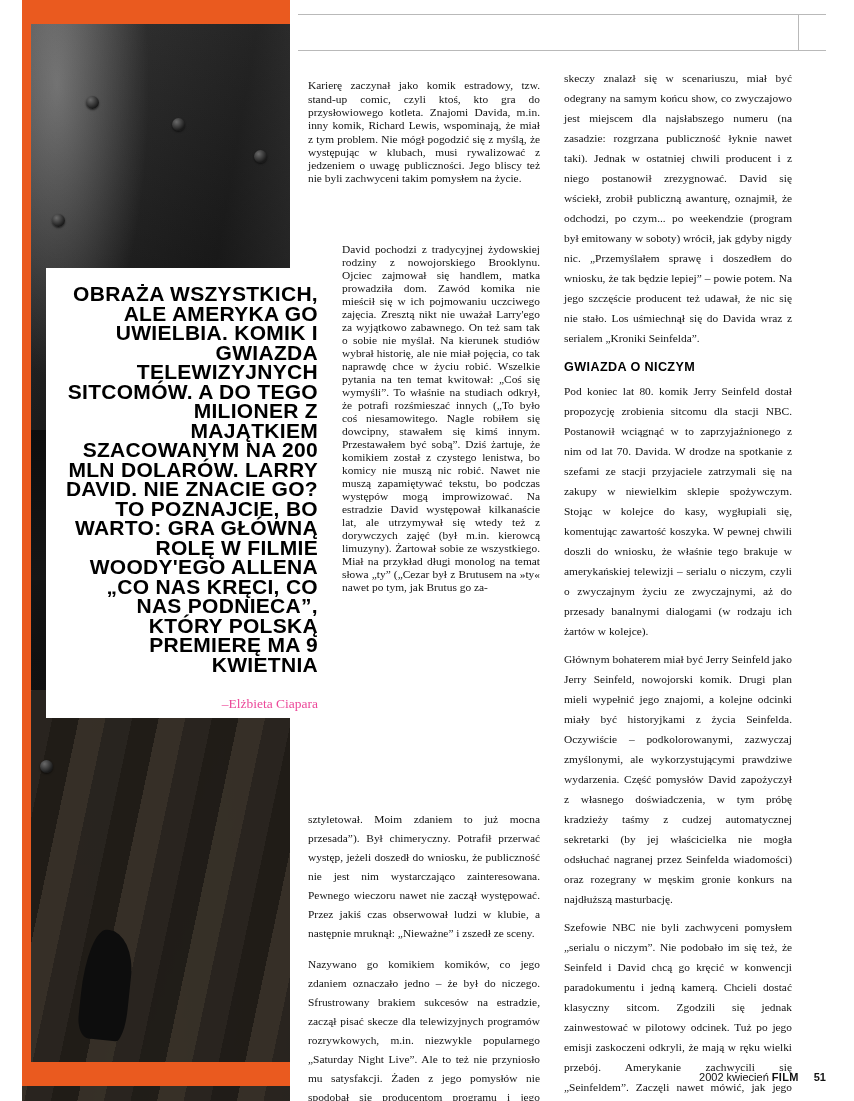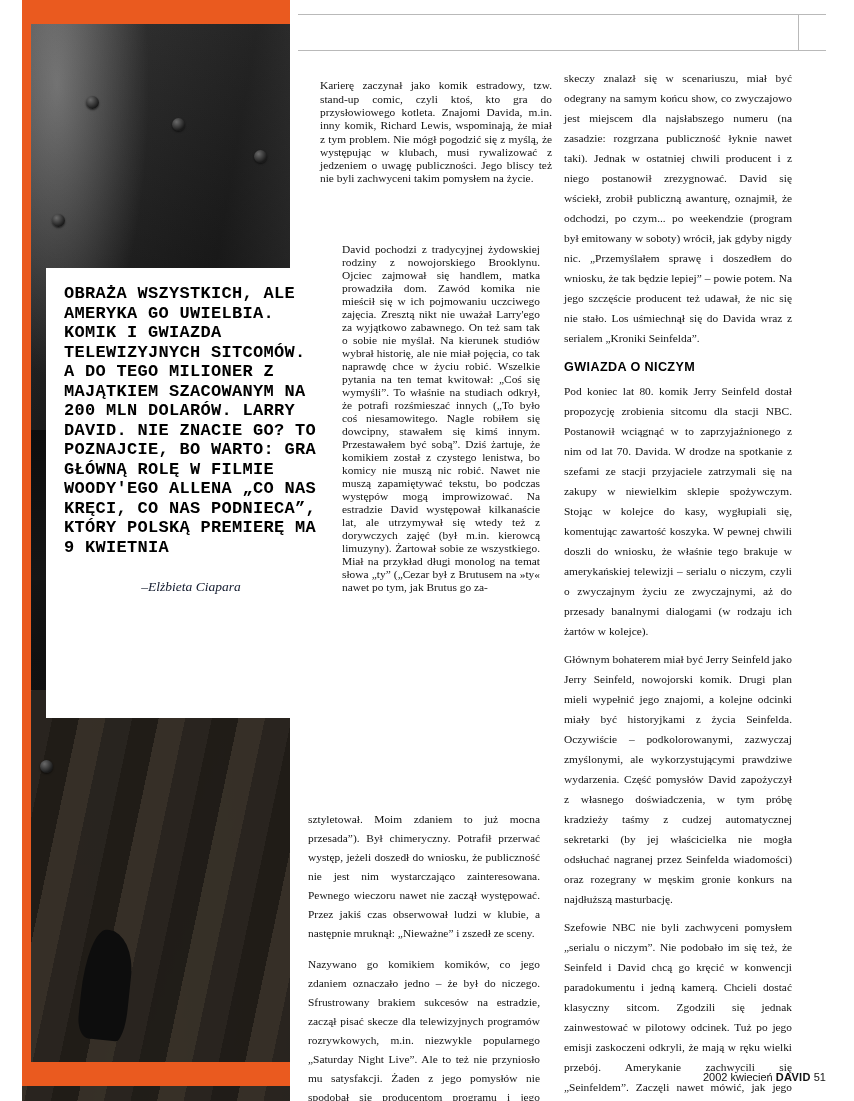--- a/index.html
+++ b/index.html
@@ -27,49 +27,49 @@
   .dark-band{position:absolute;left:0;top:430px;width:268px;height:150px;background:linear-gradient(180deg,#0d0d0d,#161616);}
   .shape-dark{position:absolute;left:60px;top:930px;width:48px;height:110px;background:#0d0d0d;
     border-radius:40% 55% 18% 25%/60% 40% 30% 20%;transform:rotate(6deg);}
   .orange-bar-top{position:absolute;left:22px;top:0;width:268px;height:24px;background:#ea5a1f;}
   .orange-bar-bottom{position:absolute;left:22px;top:1062px;width:268px;height:24px;background:#ea5a1f;}
   .orange-side{position:absolute;left:22px;top:24px;width:9px;height:1038px;background:#ea5a1f;}
 
   
   .pullbox{position:absolute;left:46px;top:268px;width:290px;height:450px;background:#ffffff;
     padding:16px 18px 14px 18px;box-sizing:border-box;}
-  .pullquote{font-family:Liberation Mono, monospace;font-weight:bold;font-style:normal;
-    font-size:17px;line-height:19.5px;text-align:left;letter-spacing:.3px;color:#000;}
-  .byline{margin-top:22px;text-align:center;font-family:"Liberation Serif",serif;font-style:italic;
-    font-size:13.5px;color:#0f172a;}
+  .pullquote{font-family:Liberation Sans, sans-serif;font-weight:bold;font-style:normal;
+    font-size:21px;line-height:19.5px;text-align:right;letter-spacing:.3px;color:#000;}
+  .byline{margin-top:22px;text-align:right;font-family:"Liberation Serif",serif;
+    font-size:13.5px;color:#ec4899;}
 
   
   .rule-top{position:absolute;left:298px;top:14px;width:528px;height:0;border-top:1px solid #b9b9b9;}
   .rule-v{position:absolute;left:798px;top:14px;width:0;height:36px;border-left:1px solid #b9b9b9;}
   .rule-top2{position:absolute;left:298px;top:50px;width:528px;height:0;border-top:1px solid #b9b9b9;}
 
   
   .col{position:absolute;top:68px;width:228px;font-size:11.4px;line-height:20px;
        text-align:justify;text-justify:inter-word;hyphens:auto;color:#111;}
   .col p{margin:0 0 0 0;text-indent:0;}
   .col p + p{margin-top:8px;}
   #col2{left:564px;width:228px;}
 
   
-  .c1-top{position:absolute;left:320px;top:68px;width:232px;font-size:11.4px;line-height:13.3px;text-align:justify;hyphens:auto;}
+  .c1-top{position:absolute;left:308px;top:68px;width:232px;font-size:11.4px;line-height:13.3px;text-align:justify;hyphens:auto;}
   .c1-narrow{position:absolute;left:342px;top:232px;width:198px;font-size:11.4px;line-height:13px;text-align:justify;hyphens:auto;}
   .c1-bottom{position:absolute;left:308px;top:799px;width:232px;font-size:11.4px;line-height:19px;text-align:justify;hyphens:auto;}
 
   .section-head{font-family:"Liberation Sans",sans-serif;font-weight:bold;font-size:12.6px;
     letter-spacing:.4px;margin:9px 0 4px 0;color:#000;}
 
   
   .footer{position:absolute;right:28px;bottom:18px;font-family:"Liberation Sans",sans-serif;font-size:11px;color:#111;}
   .footer .brand{font-weight:bold;letter-spacing:.3px;}
-  .footer .pageno{font-weight:normal;margin-left:0;text-align:right;}
+  .footer .pageno{font-weight:bold;margin-left:12px;text-align:right;}
 
   .edge-left{position:absolute;left:0;top:0;width:22px;height:1101px;background:#fff;}
 </style>
 </head>
 <body>
 
 <div class="page">
 
   <div class="edge-left"></div>
 
@@ -116,17 +116,17 @@
   <div class="col" id="col2">
     <p>skeczy znalazł się w scenariuszu, miał być odegrany na samym końcu show, co zwyczajowo jest miejscem dla najsłabszego numeru (na zasadzie: rozgrzana publiczność łyknie nawet taki). Jednak w ostatniej chwili producent i z niego postanowił zrezygnować. David się wściekł, zrobił publiczną awanturę, oznajmił, że odchodzi, po czym... po weekendzie (program był emitowany w soboty) wrócił, jak gdyby nigdy nic. „Przemyślałem sprawę i doszedłem do wniosku, że tak będzie lepiej” – powie potem. Na jego szczęście producent też udawał, że nic się nie stało. Los uśmiechnął się do Davida wraz z serialem „Kroniki Seinfelda”.</p>
     <div class="section-head">GWIAZDA O NICZYM</div>
     <p>Pod koniec lat 80. komik Jerry Seinfeld dostał propozycję zrobienia sitcomu dla stacji NBC. Postanowił wciągnąć w to zaprzyjaźnionego z nim od lat 70. Davida. W drodze na spotkanie z szefami ze stacji przyjaciele zatrzymali się na zakupy w niewielkim sklepie spożywczym. Stojąc w kolejce do kasy, wygłupiali się, komentując zawartość koszyka. W pewnej chwili doszli do wniosku, że właśnie tego brakuje w amerykańskiej telewizji – serialu o niczym, czyli o zwyczajnym życiu ze zwyczajnymi, aż do przesady banalnymi dialogami (w rodzaju ich żartów w kolejce).</p>
     <p>Głównym bohaterem miał być Jerry Seinfeld jako Jerry Seinfeld, nowojorski komik. Drugi plan mieli wypełnić jego znajomi, a kolejne odcinki miały być historyjkami z życia Seinfelda. Oczywiście – podkolorowanymi, zazwyczaj zmyślonymi, ale wykorzystującymi prawdziwe wydarzenia. Część pomysłów David zapożyczył z własnego doświadczenia, w tym próbę kradzieży taśmy z cudzej automatycznej sekretarki (by jej właścicielka nie mogła odsłuchać nagranej przez Seinfelda wiadomości) oraz rozegrany w męskim gronie konkurs na najdłuższą masturbację.</p>
     <p>Szefowie NBC nie byli zachwyceni pomysłem „serialu o niczym”. Nie podobało im się też, że Seinfeld i David chcą go kręcić w konwencji paradokumentu i jedną kamerą. Chcieli dostać klasyczny sitcom. Zgodzili się jednak zainwestować w pilotowy odcinek. Tuż po jego emisji zaskoczeni odkryli, że mają w ręku wielki przebój. Amerykanie zachwycili się „Seinfeldem”. Zaczęli nawet mówić, jak jego bohaterowie. Niektóre z serialowych powiedzonek na stałe weszły do użycia. David był scenarzystą większości odcinków, czasami także występował w epizodycznych rolach. Kiedy poczuł się zmęczony serialem, odsprzedał NBC swoje prawa do niego, za co zainkasował wspomniane na początku 200 mln dolarów. Fani „Seinfelda” są zgodni – bez Davida sitcom stracił wiele ze swojego sarkazmu i humoru. W efekcie oglądalność zaczęła spadać.</p>
   </div>
 
   <div class="footer">
     <span>2002 kwiecień</span>
-    <span class="brand">DAVID</span>
+    <span class="brand">FILM</span>
     <span class="pageno">51</span>
   </div>
 
 </div>
 
 </body></html>

